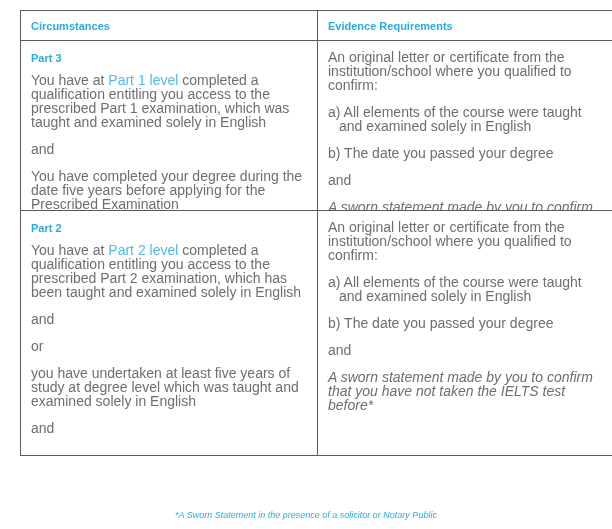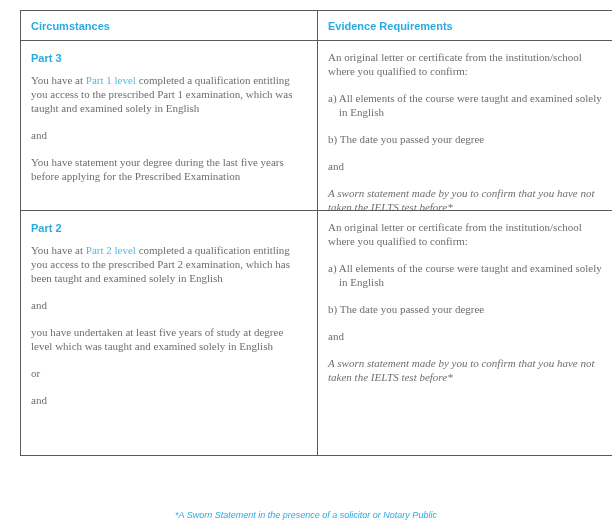--- a/index.html
+++ b/index.html
@@ -41,25 +41,24 @@
     font-weight: bold;
     font-size: 11px;
   }
   .part-title {
     color: var(--accent);
     font-weight: bold;
     font-size: 11px;
     margin: 2px 0 9px 0;
   }
   p.body {
-    font-size: 11px;
+    font-size: 14px;
     line-height: 14px;
     margin: 0 0 13px 0;
     color: var(--body);
-    font-family: Liberation Serif, serif;
   }
   p.body:last-child { margin-bottom: 0; }
   .hang { padding-left: 11px; text-indent: -11px; }
   .italic { font-style: italic; }
   .link-text { color: var(--link); cursor: pointer; }
   .footnote {
     position: absolute;
     left: 8px;
     top: 509px;
     width: 596px;
@@ -80,36 +79,36 @@
       <span class="hdr">Circumstances</span>
     </div>
     <div class="cell hdr-row">
       <span class="hdr">Evidence Requirements</span>
     </div>
 
     <div class="cell col1 row1">
       <div class="part-title">Part 3</div>
       <p class="body"><span>You have at </span><span class="link-text">Part 1 level</span><span> completed a qualification entitling you access to the prescribed Part 1 examination, which was taught and examined solely in English</span></p>
       <p class="body">and</p>
-      <p class="body">You have statement your degree during the last five years before applying for the Prescribed Examination</p>
+      <p class="body">You have completed your degree during the date five years before applying for the Prescribed Examination</p>
     </div>
     <div class="cell row1">
       <p class="body">An original letter or certificate from the institution/school where you qualified to confirm:</p>
       <p class="body hang">a) All elements of the course were taught and examined solely in English</p>
       <p class="body hang">b) The date you passed your degree</p>
       <p class="body">and</p>
       <p class="body italic">A sworn statement made by you to confirm that you have not taken the IELTS test before*</p>
     </div>
 
     <div class="cell col1">
       <div class="part-title">Part 2</div>
       <p class="body"><span>You have at </span><span class="link-text">Part 2 level</span><span> completed a qualification entitling you access to the prescribed Part 2 examination, which has been taught and examined solely in English</span></p>
       <p class="body">and</p>
+      <p class="body">or</p>
       <p class="body">you have undertaken at least five years of study at degree level which was taught and examined solely in English</p>
-      <p class="body">or</p>
       <p class="body">and</p>
     </div>
     <div class="cell">
       <p class="body">An original letter or certificate from the institution/school where you qualified to confirm:</p>
       <p class="body hang">a) All elements of the course were taught and examined solely in English</p>
       <p class="body hang">b) The date you passed your degree</p>
       <p class="body">and</p>
       <p class="body italic">A sworn statement made by you to confirm that you have not taken the IELTS test before*</p>
     </div>
 

